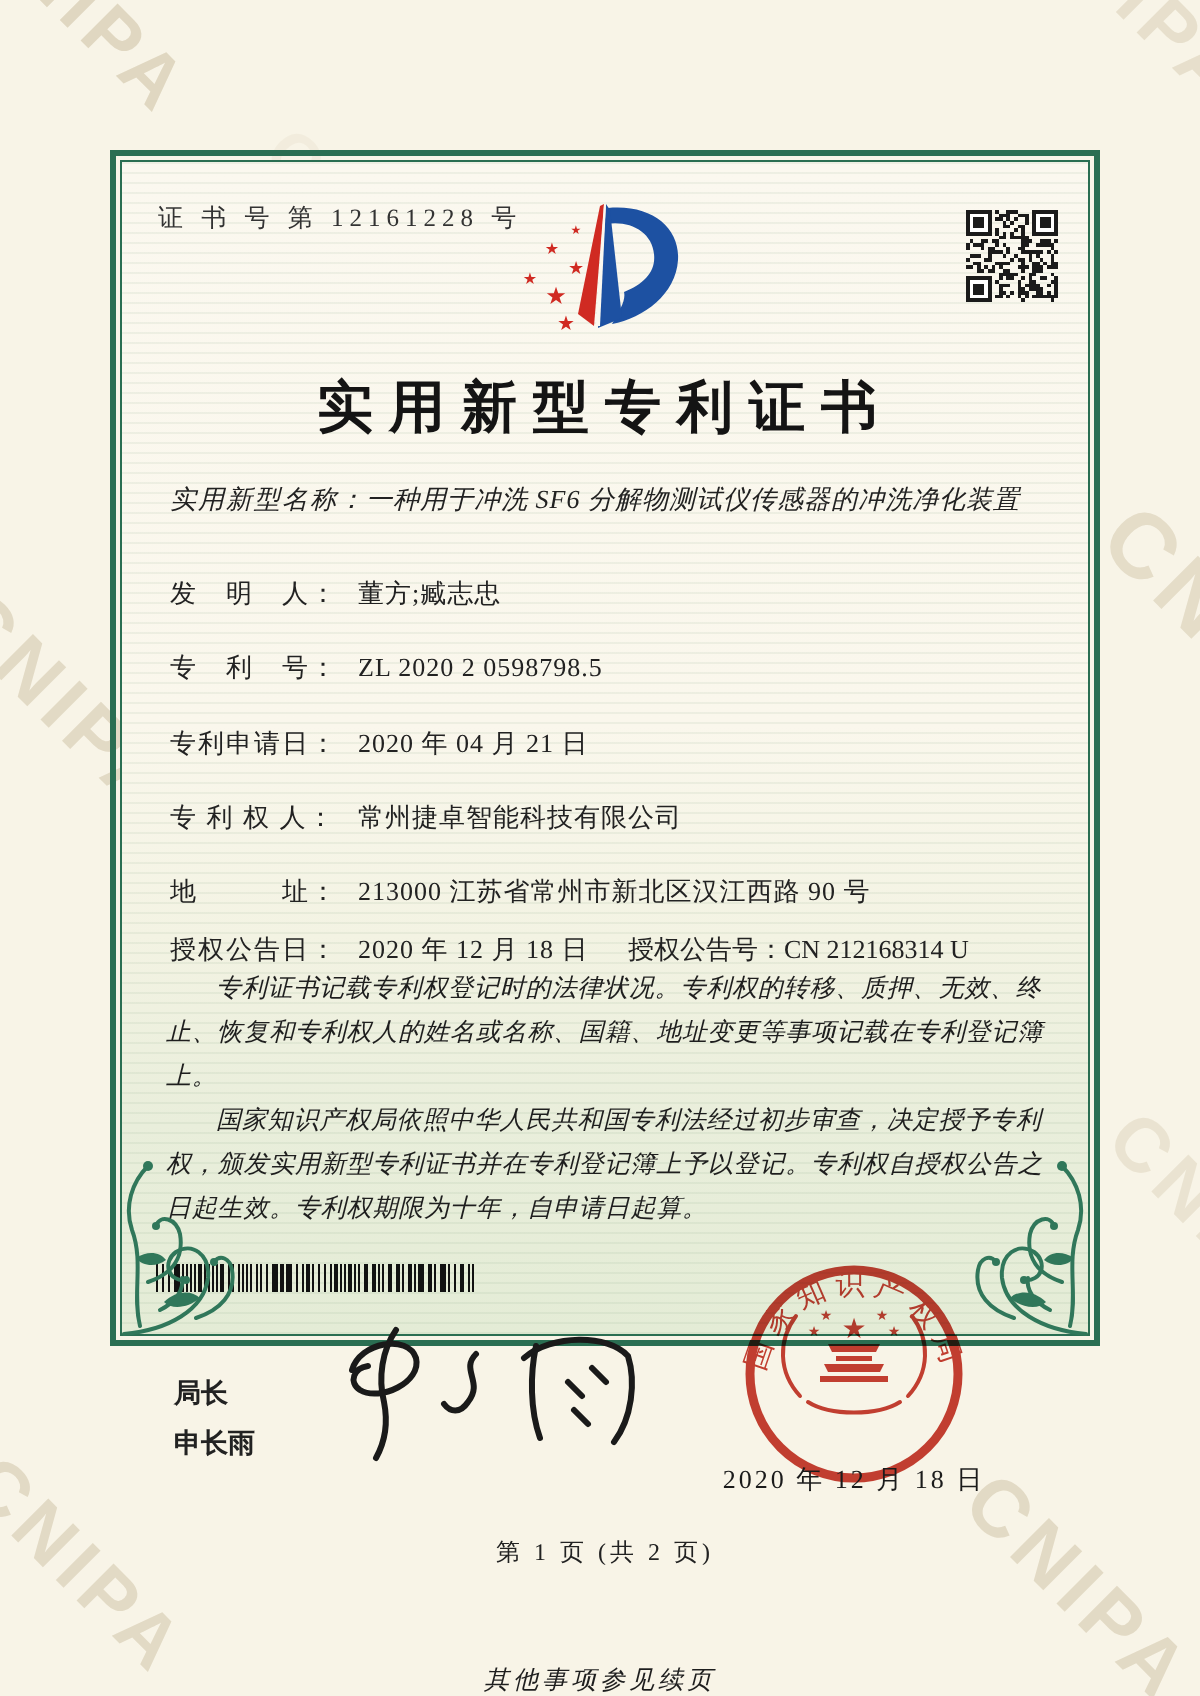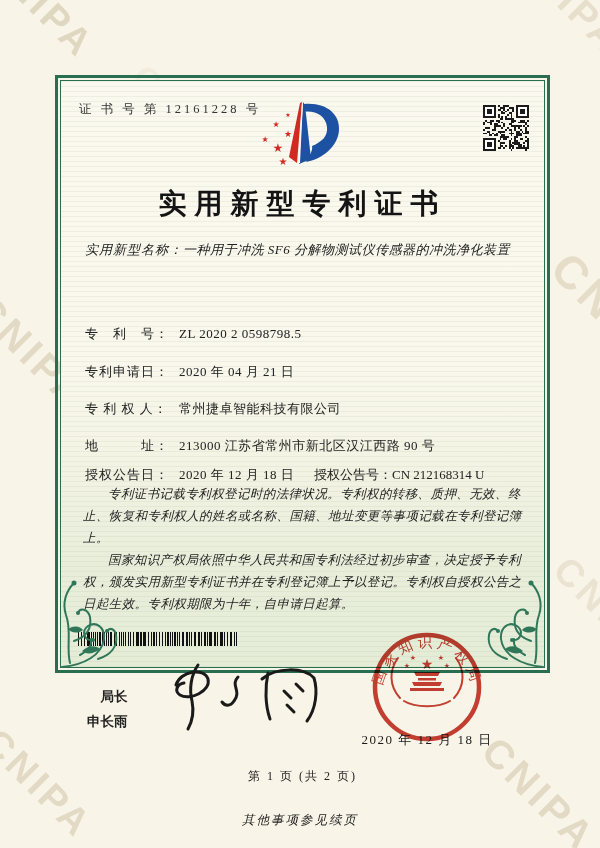--- a/index.html
+++ b/index.html
@@ -67,21 +67,21 @@
     color:#1e1e1e;
     letter-spacing:0.4px;
   }
   .body-text p{margin:0;text-indent:2em;}
 
   .barcode{position:absolute;left:16px;top:551px;width:164px;height:14px;}
 
   .director{
     position:absolute;left:26px;top:603px;
     font-family:"Liberation Sans","DejaVu Sans",sans-serif;
-    font-size:13.5px;font-weight:600;color:#222;line-height:25px;text-align:right;
+    font-size:13.5px;font-weight:600;color:#222;line-height:25px;
   }
   .signature{position:absolute;left:95px;top:572px;width:185px;height:85px;}
 
   .seal{position:absolute;left:301px;top:541px;width:130px;height:130px;
         mix-blend-mode:multiply;opacity:0.95;}
   .seal text{font-family:"Liberation Serif","DejaVu Serif",serif;}
   .seal-date{
     position:absolute;left:296px;top:650px;width:140px;
     text-align:center;font-size:13px;letter-spacing:1.5px;color:#1b1b1b;
   }
@@ -89,21 +89,21 @@
   .page-footer{
     position:absolute;left:0;top:687px;width:100%;
     text-align:center;font-size:12px;letter-spacing:2px;color:#222;
   }
 
   .ornament{position:absolute;width:78px;height:100px;}
   .ornament.left{left:-3px;bottom:-4px;}
   .ornament.right{right:-3px;bottom:-4px;transform:scaleX(-1);}
 
   .continuation{
-    position:absolute;left:0;top:812px;width:100%;
+    position:absolute;left:0;top:832px;width:100%;
     text-align:center;font-size:12.5px;font-style:italic;
     letter-spacing:2px;color:#1e1e1e;
   }
 </style>
 </head>
 <body>
 
 <div class="page">
 
   <span class="wm" style="left:-28px;top:-18px;font-size:38px;opacity:.5;">CNIPA</span>
@@ -356,20 +356,23 @@
           <text x="26" y="55" font-size="12">★</text>
           <text x="31" y="68" font-size="10">★</text>
         </g>
       </svg>
 
       <div class="title">实用新型专利证书</div>
 
       <div class="field-row" style="top:160px;font-style:italic;">
         <span class="field-label">实用新型名称：</span><span class="field-value">一种用于冲洗 SF6 分解物测试仪传感器的冲洗净化装置</span>
       </div>
+      <div class="field-row" style="top:207px;">
+        <span class="field-label">发　明　人：</span><span class="field-value">董方;臧志忠</span>
+      </div>
       <div class="field-row" style="top:244px;">
         <span class="field-label">专　利　号：</span><span class="field-value">ZL 2020 2 0598798.5</span>
       </div>
       <div class="field-row" style="top:282px;">
         <span class="field-label">专利申请日：</span><span class="field-value">2020 年 04 月 21 日</span>
       </div>
       <div class="field-row" style="top:319px;">
         <span class="field-label">专 利 权 人：</span><span class="field-value">常州捷卓智能科技有限公司</span>
       </div>
       <div class="field-row" style="top:356px;">

